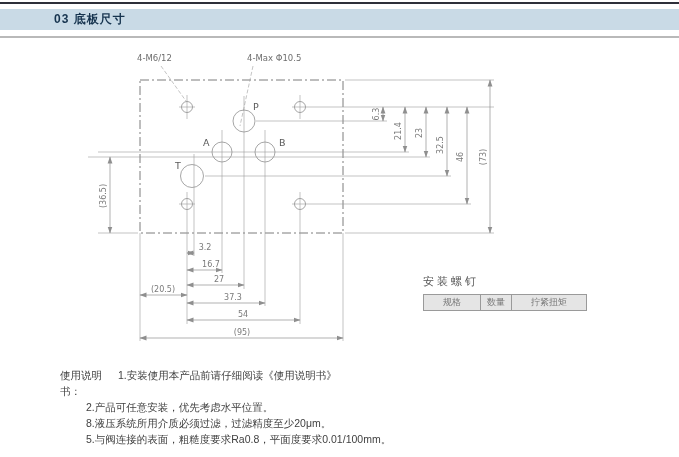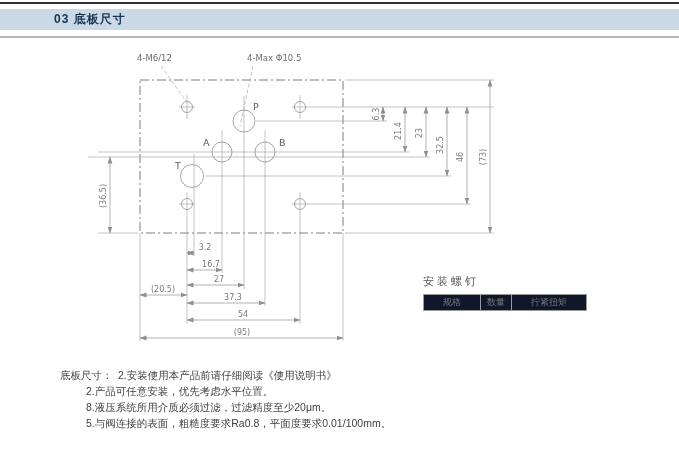--- a/index.html
+++ b/index.html
@@ -29,21 +29,21 @@
     position:absolute;left:423px;top:274px;font-size:11px;font-weight:normal;
     color:#555;letter-spacing:3px;
   }
   table.screws{
     position:absolute;left:423px;top:294px;border-collapse:collapse;
     font-size:9px;color:#666;
   }
   table.screws td,table.screws th{
     border:1px solid #9a9a9a;text-align:center;font-weight:normal;padding:0;
   }
-  table.screws th{height:15px;background:#0f172a;color:#777;}
+  table.screws th{height:15px;background:#e5e5e5;color:#777;}
   table.screws td{height:18px;}
   .c1{width:56px}.c2{width:30px}.c3{width:74px}
   .notes{
     position:absolute;left:60px;top:367px;font-size:10.5px;color:#3f3f3f;
     line-height:16px;
   }
   .notes .row{display:flex;}
   .notes .lbl{width:58px;flex:0 0 58px;}
   .notes .ind{margin-left:26px;}
 </style>
@@ -160,22 +160,22 @@
       <tr>
     <th class="c1">规格</th>
     <th class="c2">数量</th>
     <th class="c3">拧紧扭矩</th>
   </tr>
 </tbody>
   </table>
 
 <div class="notes">
   <div class="row">
-    <span class="lbl">底板尺寸：</span>
-    <span>2.安装使用本产品前请仔细阅读《使用说明书》</span>
+    <span class="lbl">使用说明书：</span>
+    <span>1.安装使用本产品前请仔细阅读《使用说明书》</span>
   </div>
   <div class="row">
       <span class="ind">2.产品可任意安装，优先考虑水平位置。</span>
     </div>
   <div class="row">
       <span class="ind">8.液压系统所用介质必须过滤，过滤精度至少20μm。</span>
     </div>
   <div class="row">
       <span class="ind">5.与阀连接的表面，粗糙度要求Ra0.8，平面度要求0.01/100mm。</span>
     </div>

